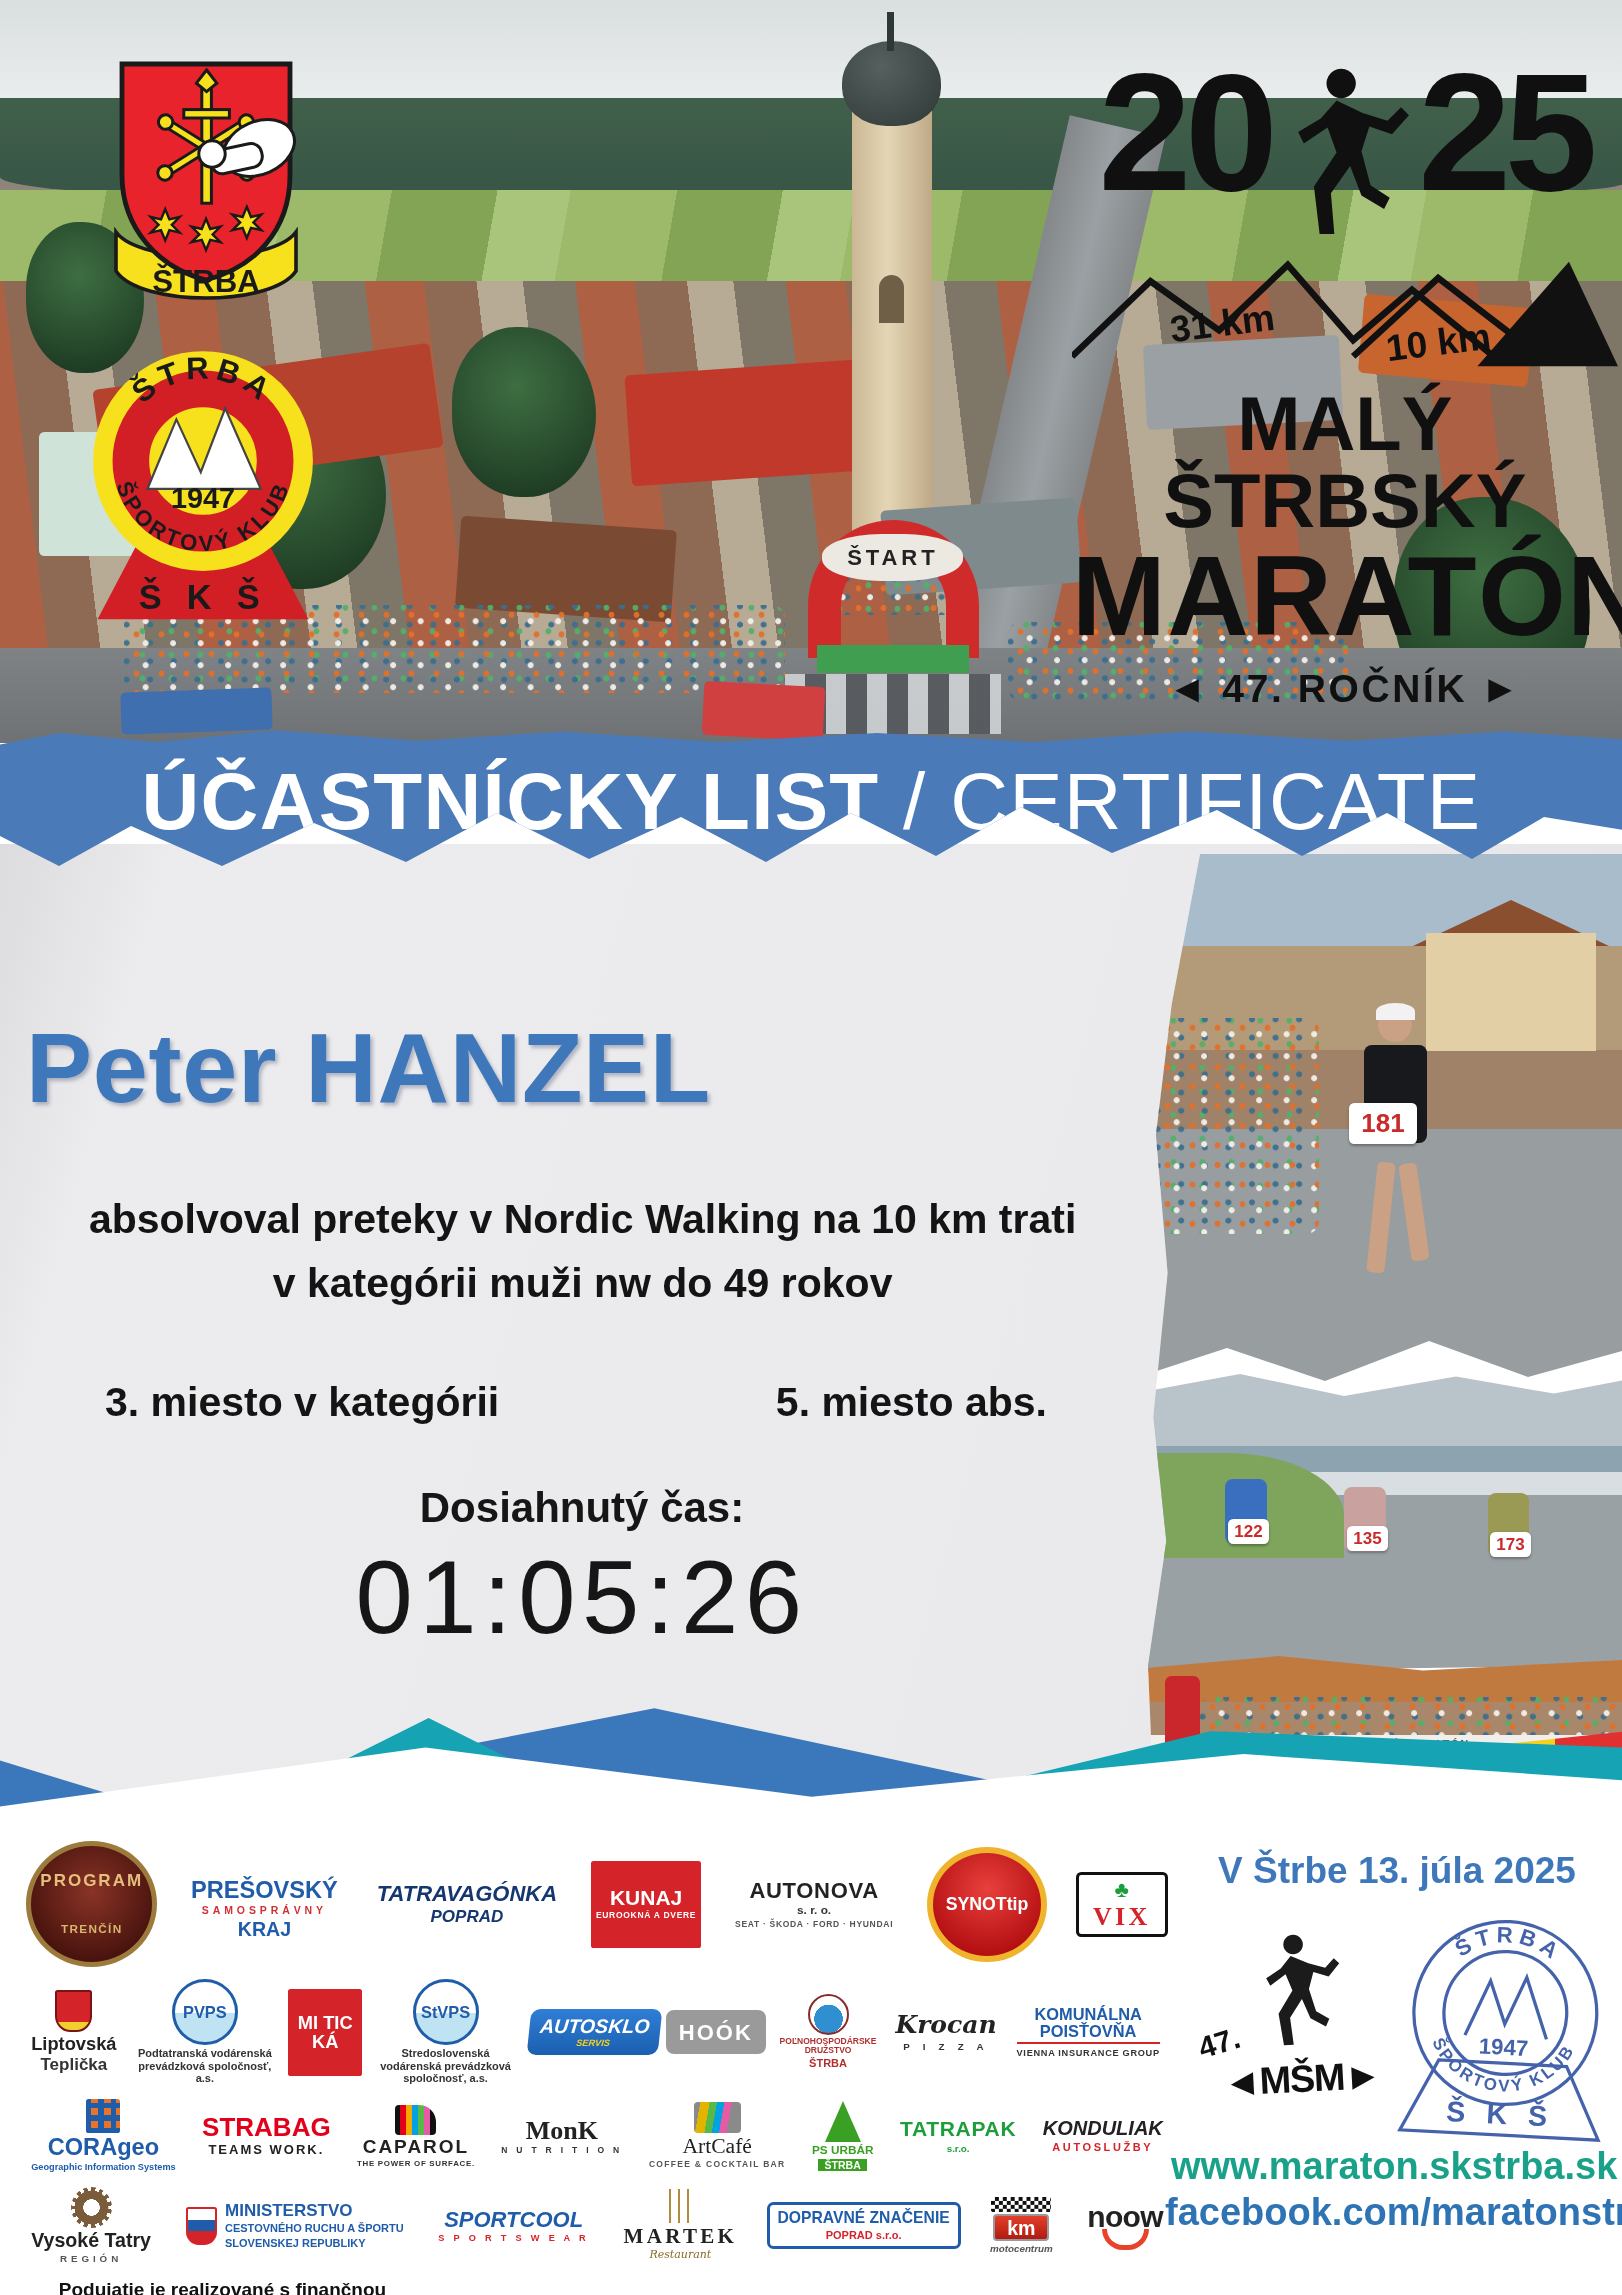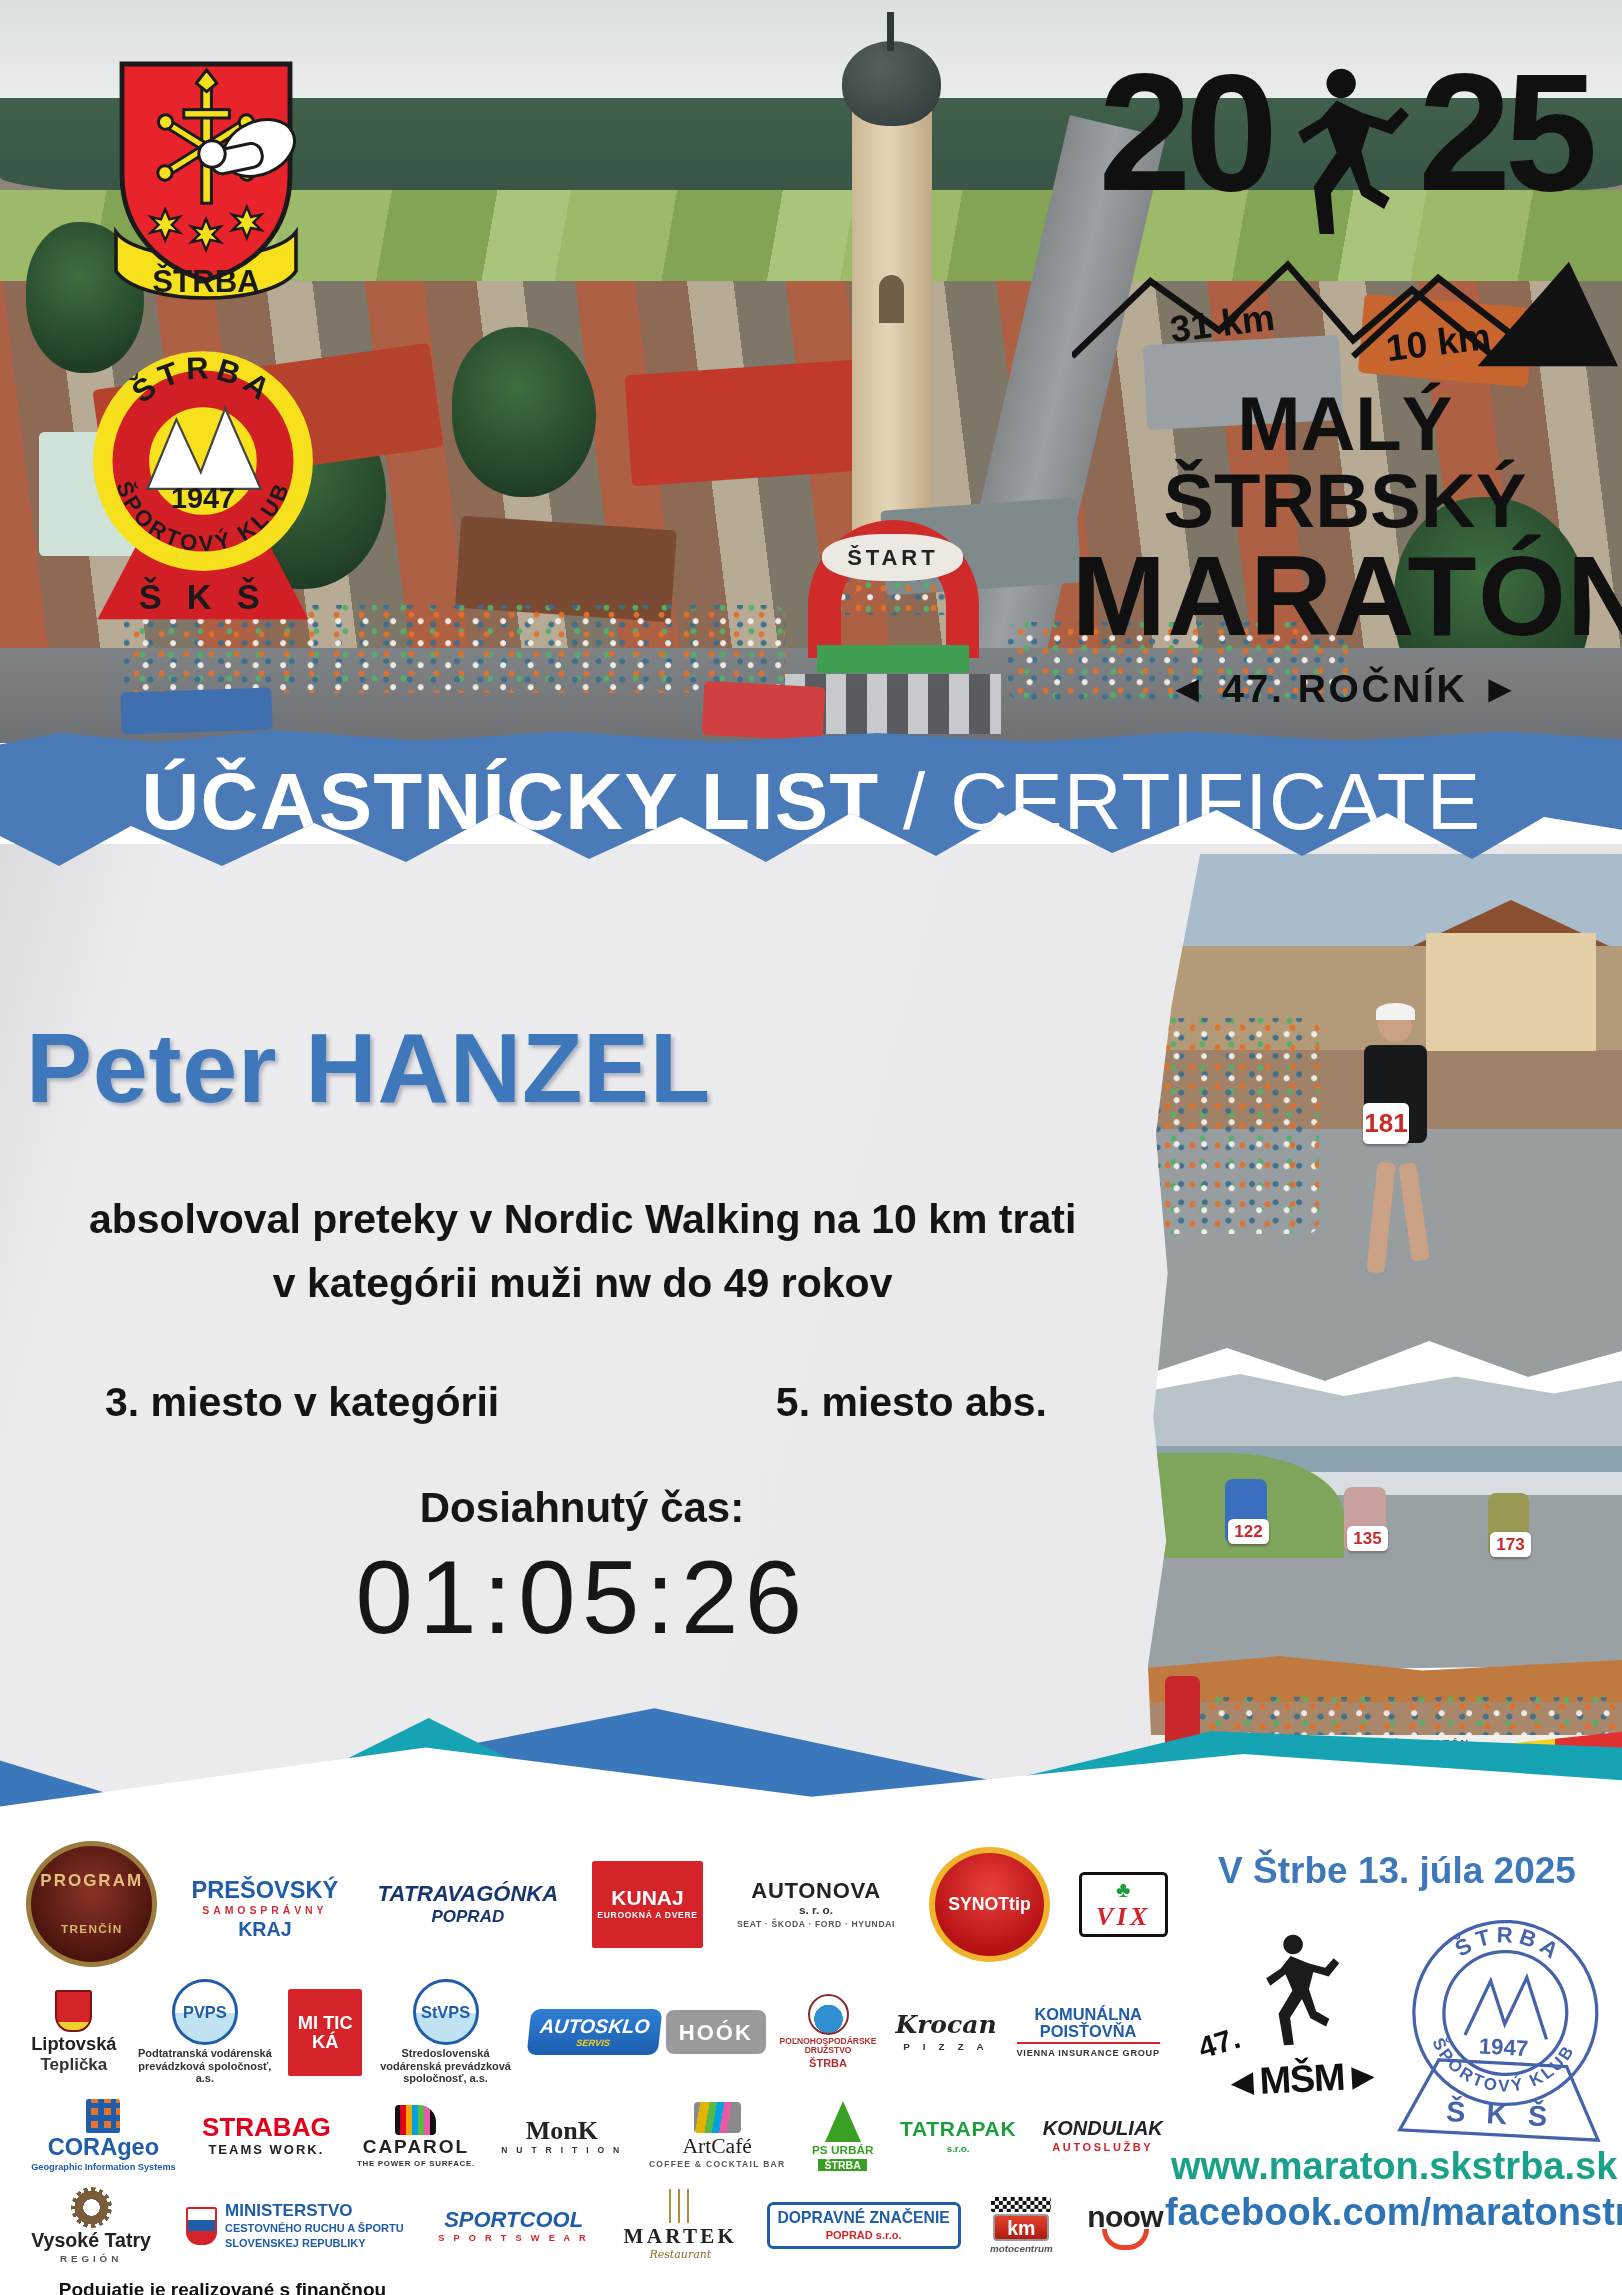--- a/index.html
+++ b/index.html
@@ -137,21 +137,21 @@
   .box-red .sb{color:#fff;font-size:8.5px;letter-spacing:0.7px;}
   .mitick{min-width:64px;width:64px;}
   .mitick .nm{font-size:18.3px;}
   .autonova .nm{font-size:22px;letter-spacing:0.7px;}
   .autonova .sb{font-size:11.8px;}
   .autonova .sb2{font-size:8.5px;color:#555;letter-spacing:0.7px;}
   .synot{width:98px;height:98px;border-radius:50%;background:radial-gradient(circle at 50% 35%,#e8403c,#b40f12 75%);border:6.5px solid #f0b32c;}
   .synot .nm{color:#fff;font-size:17.7px;}
   .vix{border:3.3px solid #111;border-radius:5.2px;padding:3.9px 14.4px;}
   .vix .pre{color:#1d9e3c;font-size:22px;}
-  .vix .nm{color:#d5232a;font-family:"Liberation Serif",serif;font-size:26px;letter-spacing:3.3px;font-style:italic;}
+  .vix .nm{color:#d5232a;font-family:"Liberation Serif",serif;font-size:26px;letter-spacing:3.3px;}
   .lt::before{content:"";width:33px;height:38px;background:linear-gradient(180deg,#d5232a 78%,#f0d02c 78%);border:2px solid #7a1414;border-radius:2.6px 2.6px 15.7px 15.7px;}
   .lt .nm{font-size:18.3px;}
   .lt .sb{font-size:17px;}
   .pvps .nm{color:#1f5ca9;border:3.9px solid #1f5ca9;border-radius:50%;width:60px;height:60px;display:flex;align-items:center;justify-content:center;
     font-size:16.4px;background:linear-gradient(180deg,#fff 52%,#bfe3f2 52%);}
   .pvps .sb{max-width:157px;font-size:11px;}
   .autosklo{background:linear-gradient(180deg,#2f7fd6,#1b5fb0);border-radius:9.2px;transform:skewX(-6deg);padding:6.5px 10.5px;}
   .autosklo .nm{color:#fff;font-style:italic;font-size:19.6px;}
   .autosklo .sb{color:#f7d21c;font-size:9.2px;font-style:italic;}
   .hook{background:#9a9a9a;border-radius:7.9px;padding:10.5px 13px;}
@@ -350,21 +350,21 @@
       <div class="house-roof"></div>
       <div class="house"></div>
       <div class="crowd"></div>
       <div class="runner-fig">
         <div class="fig-head" style="left:230px;top:154px;width:34px;height:34px;"></div>
         <div class="fig-cap" style="left:228px;top:149px;width:39px;height:17px;"></div>
         <div class="fig-torso" style="left:216px;top:191px;width:63px;height:98px;background:#17191c;"></div>
         <div class="fig-leg" style="left:224px;top:308px;width:18.3px;height:111px;transform:rotate(6deg);"></div>
         <div class="fig-leg" style="left:257px;top:309px;width:18.3px;height:98px;transform:rotate(-8deg);"></div>
       </div>
-      <div class="bib" style="left:215px;top:249px;width:46px;height:41px;font-size:26px;text-align:right;">181</div>
+      <div class="bib" style="left:201px;top:249px;width:68px;height:41px;font-size:26px;text-align:right;">181</div>
     </div>
     <div class="ph ph2">
       <div class="hill"></div>
       <div class="fig-torso" style="left:77px;top:105px;width:42px;height:65px;background:#3a6fc0;"></div>
       <div class="fig-torso" style="left:196px;top:113px;width:42px;height:65px;background:#c9a2a0;"></div>
       <div class="fig-torso" style="left:340px;top:119px;width:41px;height:64px;background:#9a9a55;"></div>
       <div class="bib" style="left:80px;top:145px;width:41px;height:25px;font-size:17px;">122</div>
       <div class="bib" style="left:199px;top:152px;width:41px;height:25px;font-size:17px;">135</div>
       <div class="bib" style="left:342px;top:158px;width:41px;height:25px;font-size:17px;">173</div>
     </div>

